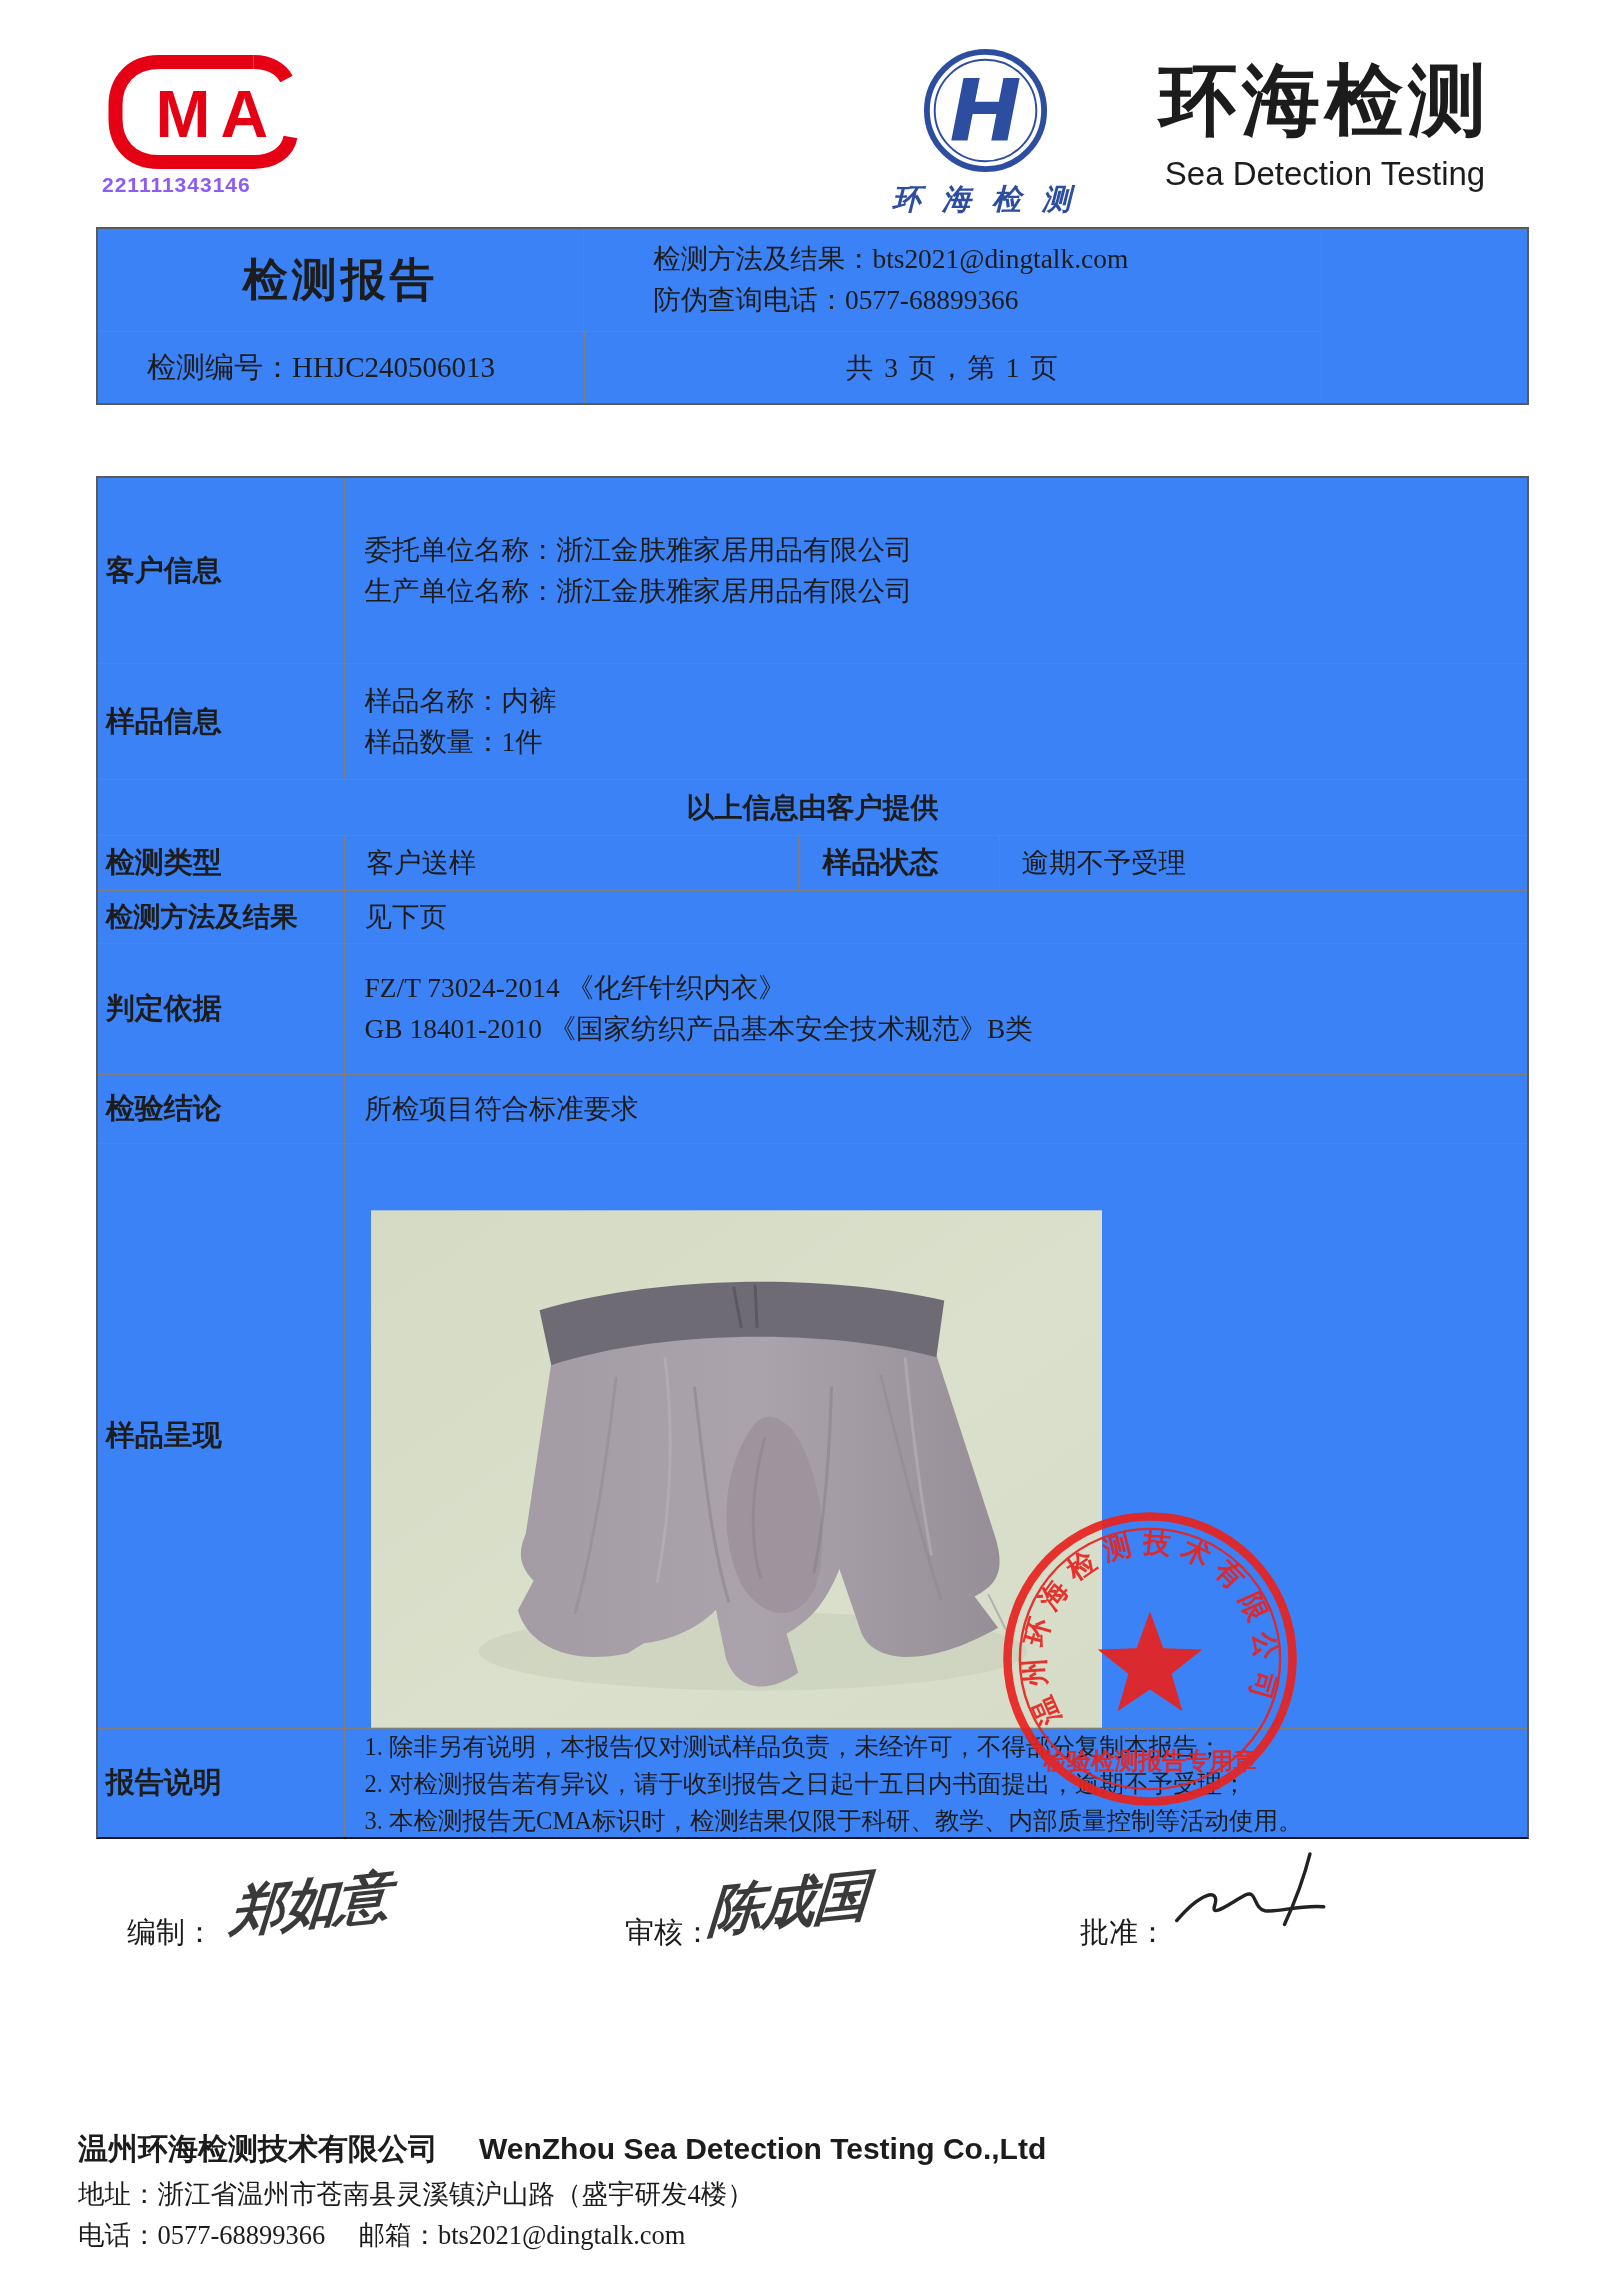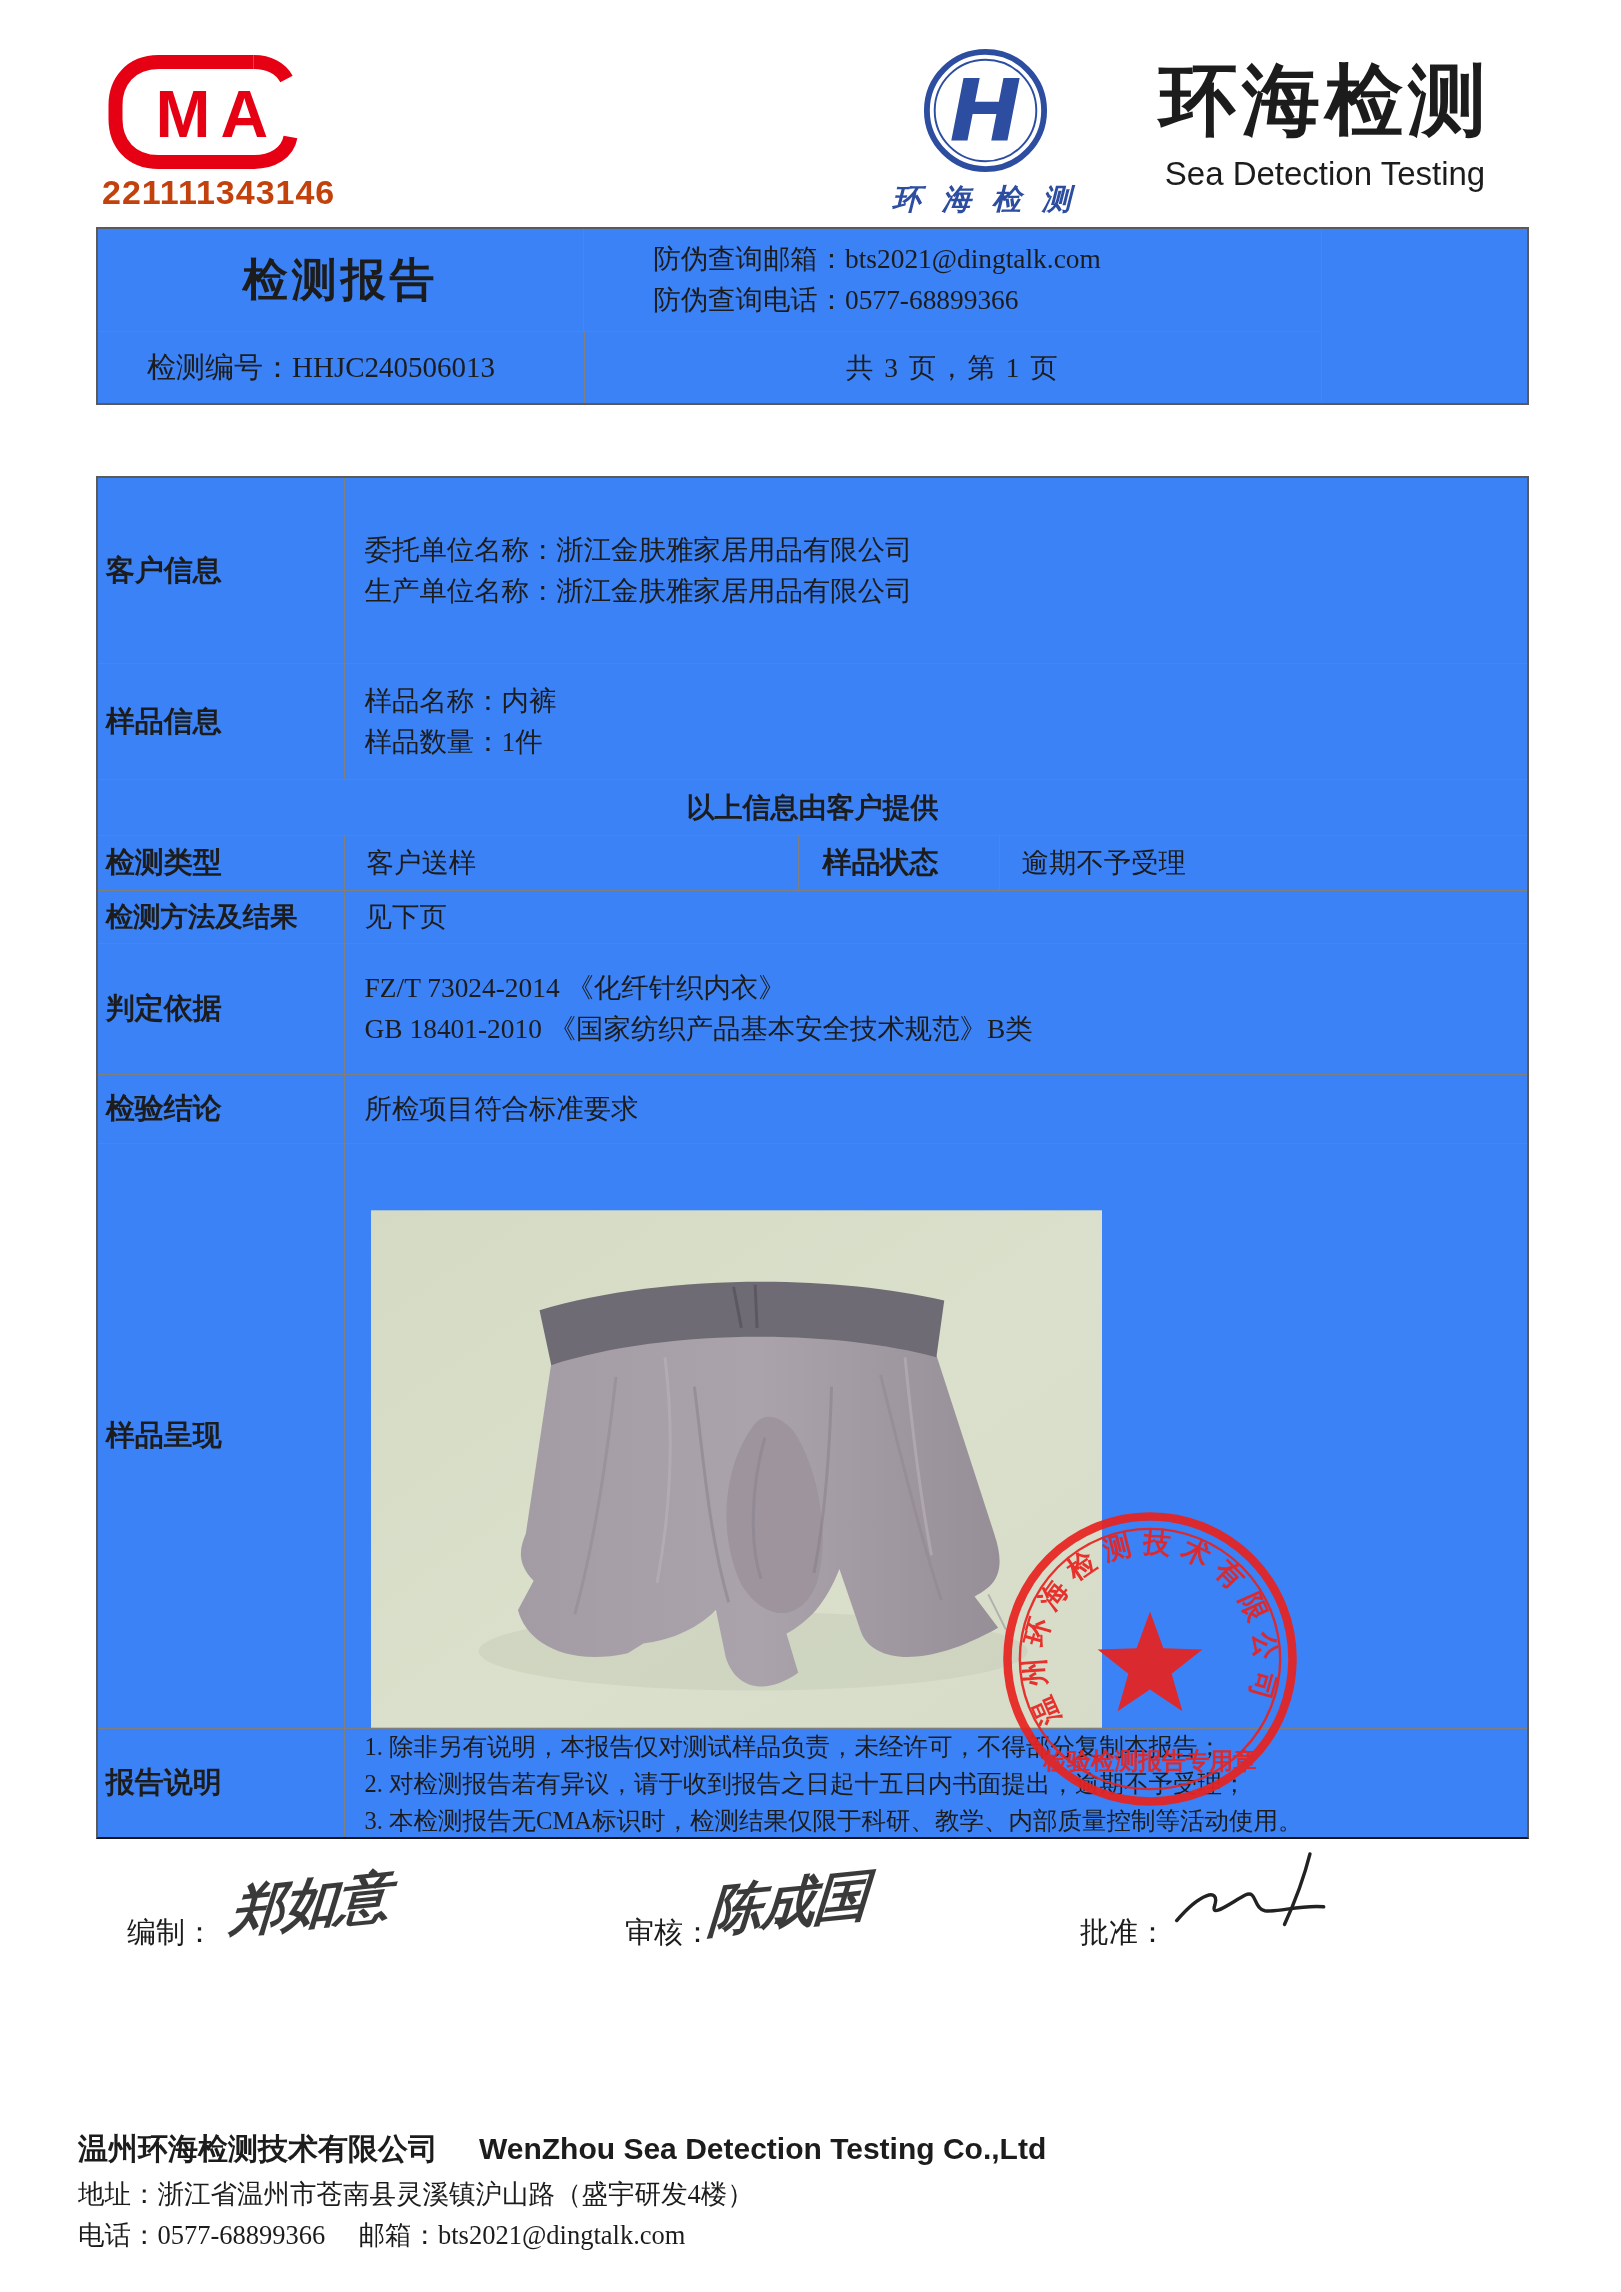--- a/index.html
+++ b/index.html
@@ -1,20 +1,20 @@
 <!DOCTYPE html>
 <html><head>
 <meta charset="utf-8">
 <style>
   html,body{margin:0;padding:0;background:#ffffff;}
   .page{position:relative;width:1559px;height:2293px;background:#ffffff;overflow:hidden;
         font-family:"Liberation Serif","DejaVu Serif",serif;color:#1c1c1c;}
   .abs{position:absolute;}
   
-  .cma-num{left:102px;top:173px;width:255px;font-size:34px;font-weight:bold;color:#c2410c;
+  .cma-num{left:102px;top:173px;width:255px;font-size:21px;font-weight:bold;color:#8b5cf6;
            letter-spacing:1px;font-family:"Liberation Sans",sans-serif;}
   .brand-block{left:1117px;top:59px;width:416px;text-align:center;}
   .brand-cn{font-size:78px;font-weight:600;letter-spacing:4.9px;line-height:82px;
             font-family:"Liberation Sans","DejaVu Sans",sans-serif;}
   .brand-en{font-size:33px;font-weight:500;margin-top:13.7px;font-family:"Liberation Sans",sans-serif;}
   .logo-caption{left:885px;top:180px;width:200px;text-align:center;font-size:29px;font-weight:bold;
                 font-style:italic;color:#2c4da0;letter-spacing:6.9px;}
   
   .tbl{position:absolute;left:96px;width:1433px;border:2px solid #5a5a5a;box-sizing:border-box;
        background:#3b82f6;}
@@ -79,21 +79,21 @@
     <div class="brand-cn">环海检测</div>
     <div class="brand-en">Sea Detection Testing</div>
   </div>
 
   <div class="tbl" style="top:227px;">
     <div style="display:flex;box-sizing:border-box;">
       <div style="width:1223px;">
         <div class="row" style="height:103px;">
           <div class="cell br h-title">检测报告</div>
           <div class="cell h-mid">
-            <p>防伪查询邮箱：bts2021@dingtalk.com</p>
+            <p>检测方法及结果：bts2021@dingtalk.com</p>
             <p>防伪查询电话：0577-68899366</p>
           </div>
         </div>
         <div class="row" style="height:71px;border-bottom:none;">
           <div class="cell br h-no">检测编号：HHJC240506013</div>
           <div class="cell h-page">共 3 页，第 1 页</div>
         </div>
       </div>
       <div class="h-empty" style="border-left:1px solid #7f7f7f;height:173px;"></div>
     </div>

